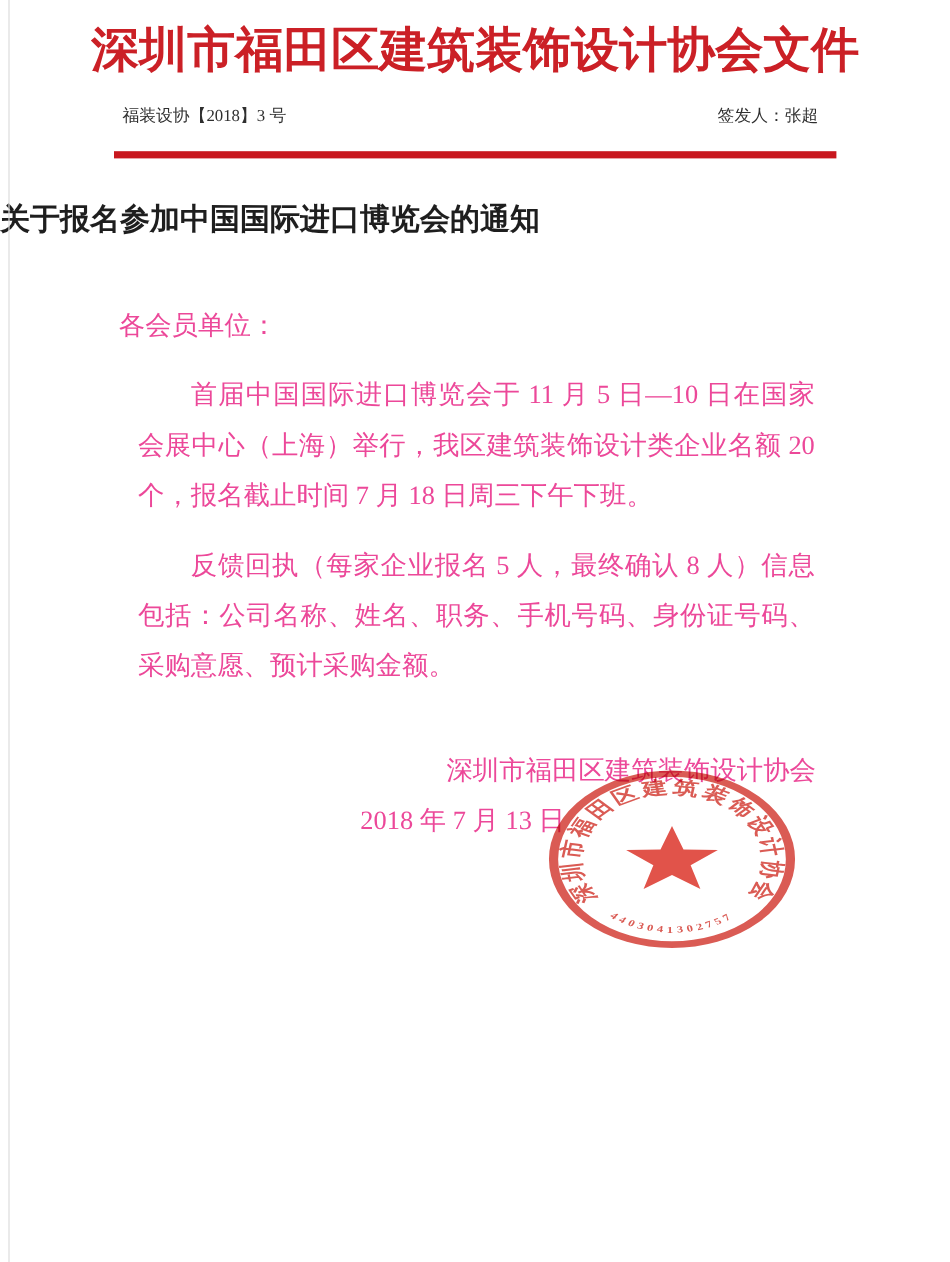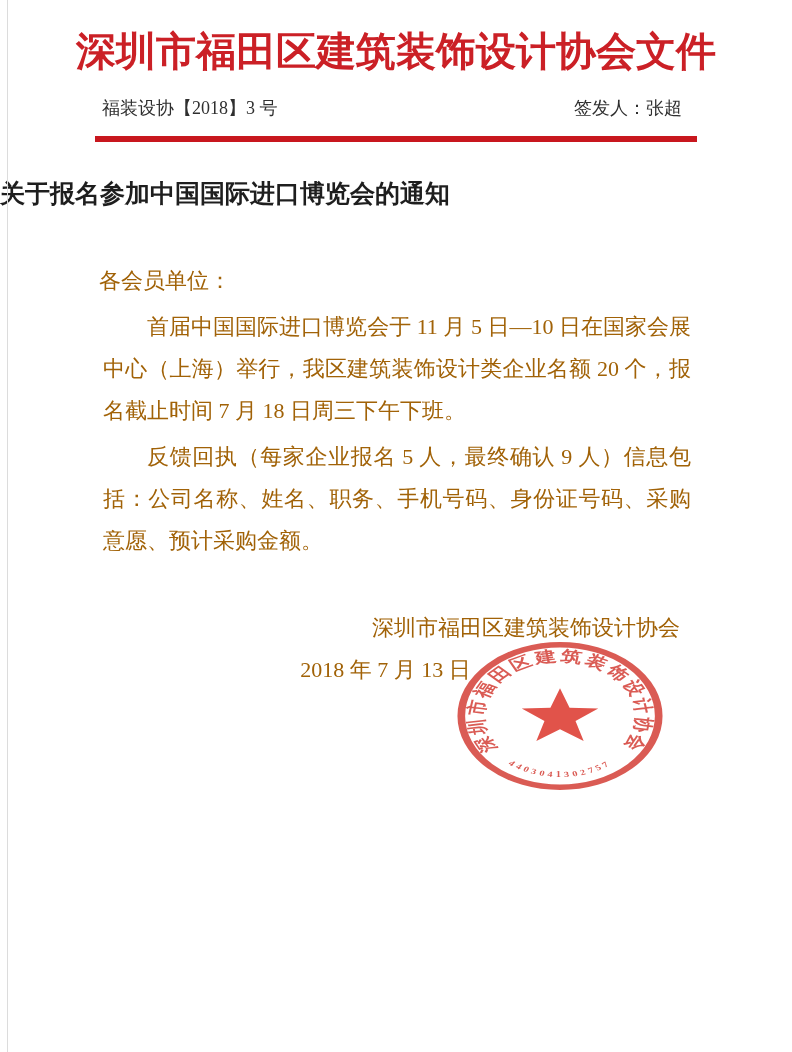--- a/index.html
+++ b/index.html
@@ -13,35 +13,35 @@
   }
   .page-edge {
     position: absolute;
     left: 7px;
     top: 0;
     width: 1px;
     height: 100%;
     background: #dcdcdc;
   }
   .org-title {
-    margin: 26px 10px 0;
+    margin: 16px 10px 0;
     text-align: center;
     color: #cb2026;
     font-size: 40px;
     font-weight: 700;
     line-height: 52px;
     letter-spacing: 0px;
     white-space: nowrap;
   }
   .doc-meta {
     display: flex;
     justify-content: space-between;
     align-items: baseline;
     margin: 18px 110px 0 102px;
-    font-size: 18px;
+    font-size: 14px;
     color: #2f2f2f;
     line-height: 24px;
   }
   .red-rule {
     height: 6px;
     background: #c8171e;
     margin: 16px 95px 0 95px;
   }
   .doc-title {
     margin-top: 34px;
@@ -49,26 +49,26 @@
     font-family: "Liberation Sans", "DejaVu Sans", sans-serif;
     font-size: 25px;
     font-weight: 700;
     color: #1e1e1e;
     line-height: 34px;
   }
   .body-text {
     margin: 50px 97px 0 99px;
     font-size: 22px;
     line-height: 42px;
-    color: #a16207;
+    color: #ec4899;
     text-align: justify;
   }
   .salutation { margin: 0; }
   p.para {
-    margin: 4px;
+    margin: 16px;
     text-indent: 2em;
   }
   .signature-block {
     margin-top: 45px;
     text-align: right;
   }
   .sig-org { padding-right: 15px; }
   .sig-date { padding-right: 23px; text-align: center; }
   .seal {
     position: absolute;
@@ -97,21 +97,21 @@
   <span>签发人：张超</span>
 </div>
 
 <div class="red-rule"></div>
 
 <div class="doc-title">关于报名参加中国国际进口博览会的通知</div>
 
 <div class="body-text">
   <p class="salutation">各会员单位：</p>
   <p class="para">首届中国国际进口博览会于 11 月 5 日—10 日在国家会展中心（上海）举行，我区建筑装饰设计类企业名额 20 个，报名截止时间 7 月 18 日周三下午下班。</p>
-  <p class="para">反馈回执（每家企业报名 5 人，最终确认 9 人）信息包括：公司名称、姓名、职务、手机号码、身份证号码、采购意愿、预计采购金额。</p>
+  <p class="para">反馈回执（每家企业报名 5 人，最终确认 8 人）信息包括：公司名称、姓名、职务、手机号码、身份证号码、采购意愿、预计采购金额。</p>
 
   <div class="signature-block">
     <div class="sig-org">深圳市福田区建筑装饰设计协会</div>
     <div class="sig-date">2018 年 7 月 13 日</div>
   </div>
 </div>
 
 <svg class="seal" viewBox="0 0 240 240" preserveAspectRatio="none" xmlns="http://www.w3.org/2000/svg">
   <defs>
     <path id="sealTopArc" d="M 54 166 A 80 80 0 1 1 186 166" fill="none"></path>

